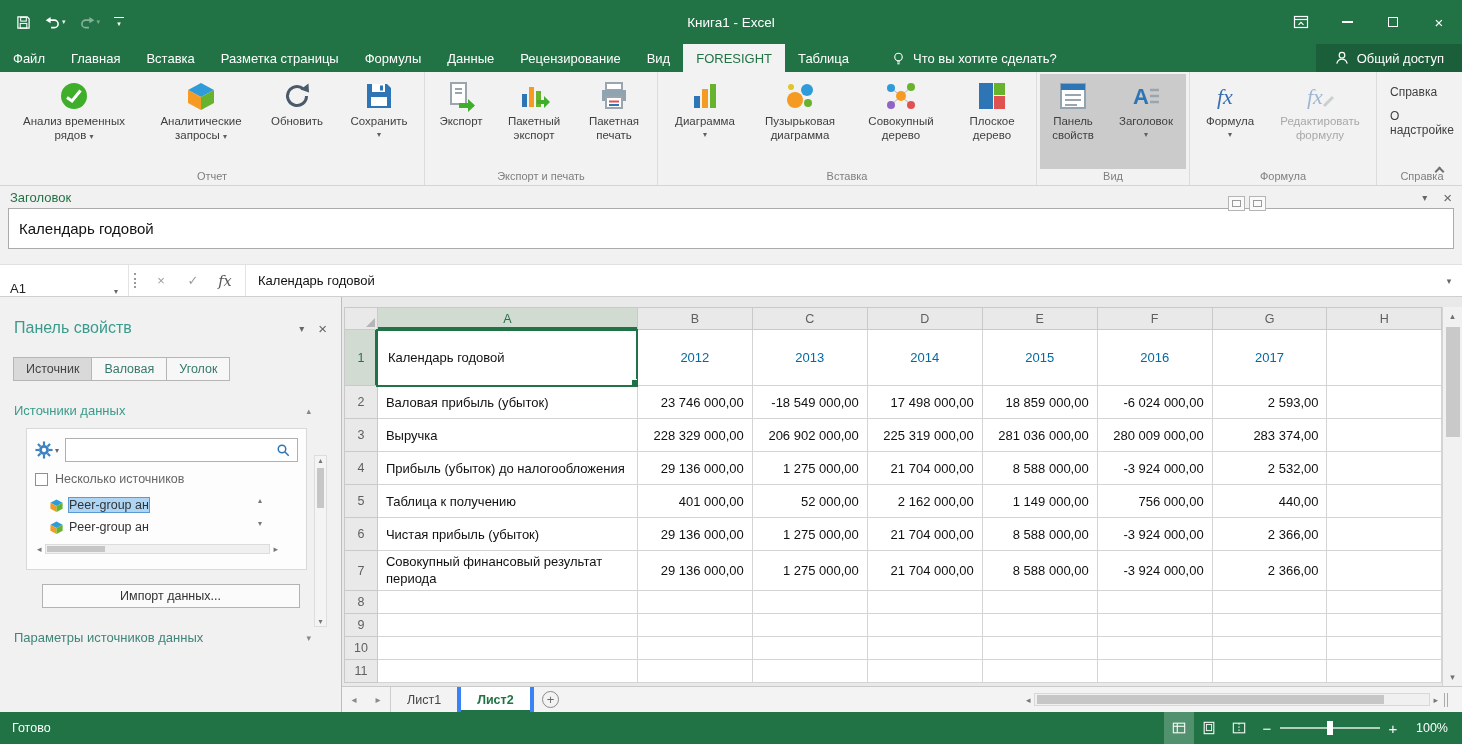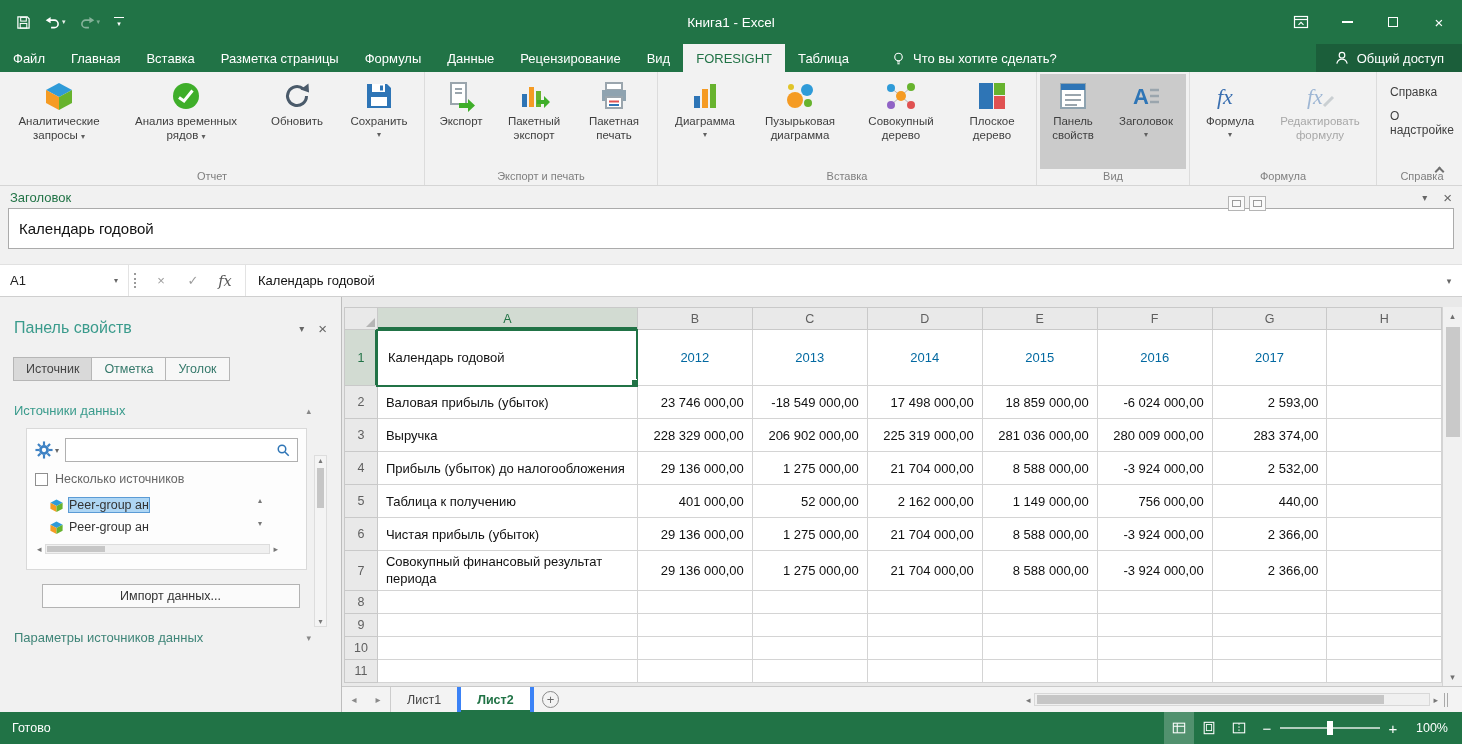--- a/index.html
+++ b/index.html
@@ -59,21 +59,21 @@
   .hp-close{font-size:15px}
   .hp-mini{position:absolute;right:196px;top:10px;display:flex;gap:4px;z-index:3}
   .mini-btn{width:17px;height:15px;border:1px solid #b5b5b5;background:#fafafa;display:flex;align-items:center;justify-content:center}
   .mini-glyph{width:9px;height:7px;border:1px solid #9a9a9a}
   .hp-input{margin:0 8px;height:41px;background:#fff;border:1px solid #ababab;display:flex;align-items:center;padding-left:10px;font-size:15px;color:#111}
 
   .gap{height:12px;background:#f1f1f1;flex:0 0 auto}
 
   
   .formulabar{height:33px;background:#fff;border-top:1px solid #e1e1e1;border-bottom:1px solid #cfcfcf;display:flex;align-items:stretch;flex:0 0 auto}
-  .namebox{width:128px;display:flex;align-items:center;padding:0 10px;font-size:13px;color:#222}
+  .namebox{width:128px;display:flex;align-items:flex-end;padding:0 10px;font-size:13px;color:#222}
   .nb-caret{margin-left:auto;font-size:8px;color:#666}
   .fb-handle{width:13px;display:flex;align-items:center;justify-content:center;border-left:1px solid #e3e3e3}
   .fb-dots{width:0;height:15px;border-left:2px dotted #9a9a9a}
   .fb-btns{display:flex;align-items:center;padding:0 4px}
   .fb-btn{width:32px;text-align:center;font-size:13px;color:#9b9b9b}
   .fb-fx{font-family:"DejaVu Serif",serif;font-style:italic;color:#555;font-size:14.5px}
   .fb-input{flex:1;border-left:1px solid #e3e3e3;display:flex;align-items:center;padding-left:12px;font-size:13px;color:#111}
   .fb-expand{width:26px;display:flex;align-items:center;justify-content:center;color:#666;font-size:9px}
 
   
@@ -238,38 +238,38 @@
           <circle cx="10" cy="6.5" r="3.5" fill="none" stroke="#fff" stroke-width="1.5"></circle>
           <path d="M3.5 17c1-4 4-5.5 6.5-5.5s5.5 1.5 6.5 5.5" fill="none" stroke="#fff" stroke-width="1.5"></path>
         </svg>
       <span>Общий доступ</span>
     </span>
   </div>
 
   <div class="ribbon">
     <div class="rb-group">
       <div class="rb-buttons">
+        <div class="rb-btn b-timeseries">
+          <span class="rb-icon">
+              <svg viewBox="0 0 32 32">
+                <circle cx="16" cy="16" r="13" fill="#3fae2a"></circle>
+                <polyline points="9,17.5 14,21 22.5,10.5" stroke="#fff" stroke-width="3" fill="none"></polyline>
+              </svg>
+            </span>
+          <span class="rb-label"><span>Анализ временных рядов</span> <span class="rb-caret">▾</span></span>
+        </div>
         <div class="rb-btn b-analytic">
           <span class="rb-icon">
               <svg viewBox="0 0 32 32">
                 <polygon points="16,3 29,10 16,17 3,10" fill="#2f9bd8"></polygon>
                 <polygon points="3,10 16,17 16,30 3,23" fill="#f59b23"></polygon>
                 <polygon points="29,10 16,17 16,30 29,23" fill="#67b32e"></polygon>
               </svg>
             </span>
           <span class="rb-label"><span>Аналитические запросы</span> <span class="rb-caret">▾</span></span>
-        </div>
-        <div class="rb-btn b-timeseries">
-          <span class="rb-icon">
-              <svg viewBox="0 0 32 32">
-                <circle cx="16" cy="16" r="13" fill="#3fae2a"></circle>
-                <polyline points="9,17.5 14,21 22.5,10.5" stroke="#fff" stroke-width="3" fill="none"></polyline>
-              </svg>
-            </span>
-          <span class="rb-label"><span>Анализ временных рядов</span> <span class="rb-caret">▾</span></span>
         </div>
         <div class="rb-btn b-refresh">
           <span class="rb-icon">
               <svg viewBox="0 0 32 32">
                 <path d="M25.5 16a9.5 9.5 0 1 1-3.2-7.1" stroke="#4a5a6a" stroke-width="3" fill="none"></path>
                 <polygon points="27.5,3.5 28,12.5 19.5,9.5" fill="#4a5a6a"></polygon>
               </svg>
             </span>
           <span class="rb-label"><span>Обновить</span></span>
         </div>
@@ -493,21 +493,21 @@
     <aside class="props">
       <div class="pp-header">
         <span class="pp-title">Панель свойств</span>
         <span class="pp-hicons">
           <span class="pp-hic">▾</span>
           <span class="pp-hclose">×</span>
         </span>
       </div>
       <div class="pp-tabs">
         <div class="pp-tab active">Источник</div>
-        <div class="pp-tab">Отметка</div>
+        <div class="pp-tab">Валовая</div>
         <div class="pp-tab">Уголок</div>
       </div>
       <div class="pp-sec">
         <span>Источники данных</span>
         <span class="sec-caret">▴</span>
       </div>
       <div class="pp-box">
         <div class="pp-toolrow">
           <span class="pp-gear">
             <svg width="18" height="18" viewBox="0 0 20 20">

